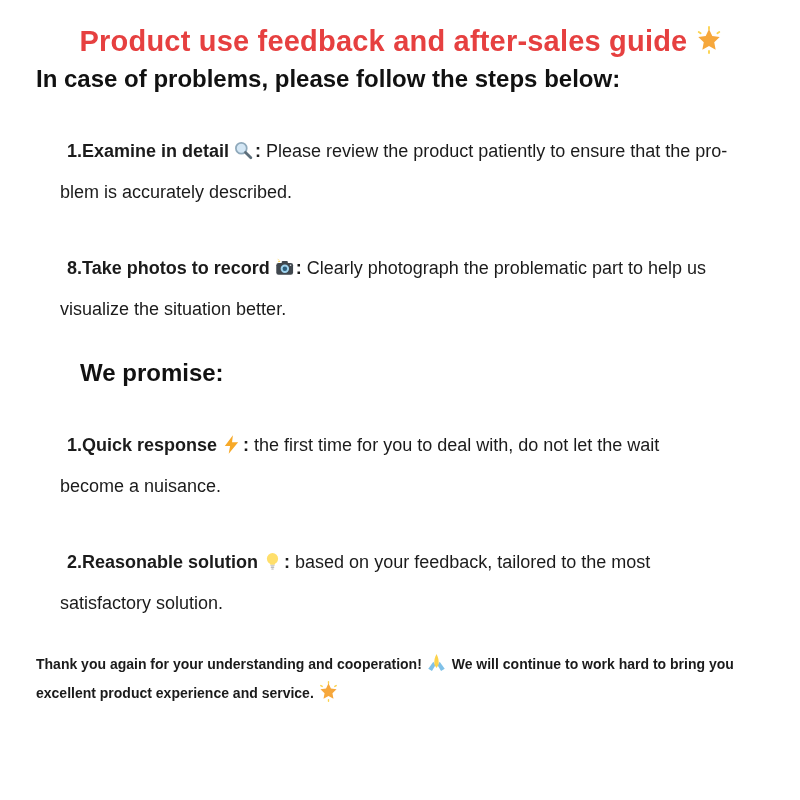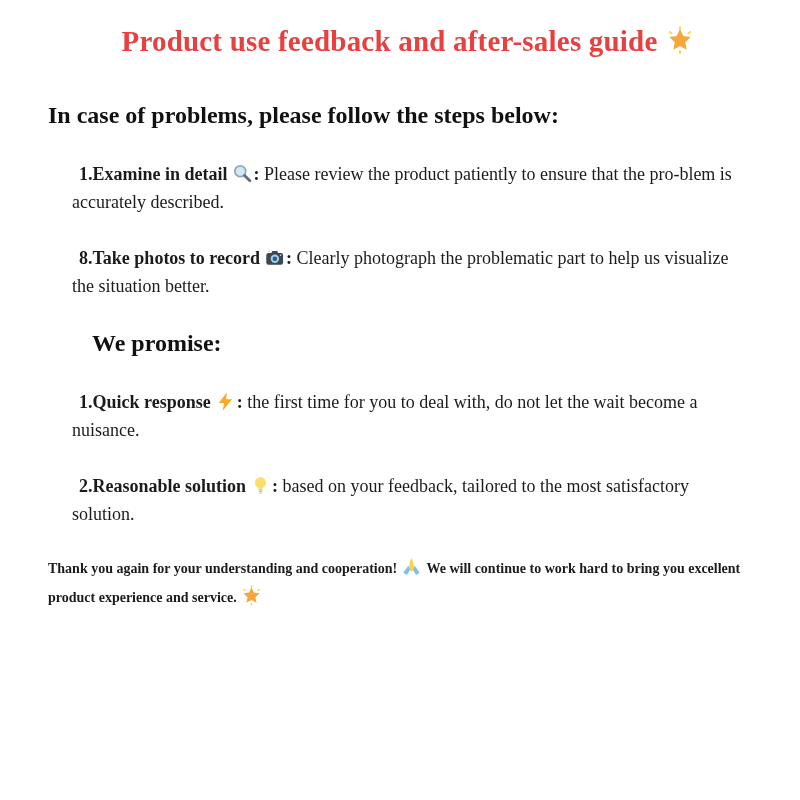--- a/index.html
+++ b/index.html
@@ -2,48 +2,48 @@
 <html><head>
 <meta charset="utf-8">
 <style>
   html, body { margin: 0; padding: 0; background: #ffffff; }
   body {
     width: 800px; height: 800px;
     font-family: "Liberation Sans", sans-serif;
     color: #1b1b1b;
     overflow: hidden;
   }
-  .page { padding: 20px 32px 0 48px; font-family: Liberation Serif, serif; }
+  .page { padding: 20px 32px 0 36px; }
 
   .title {
     margin: 0;
     text-align: center;
     font-size: 29px;
     font-weight: bold;
     line-height: 42px;
     color: #e64040;
     letter-spacing: 0.2px;
     white-space: nowrap;
   }
 
   .section-heading {
     margin: 0;
     font-size: 24px;
     font-weight: bold;
     line-height: 34px;
     color: #111111;
   }
-  .heading-problems { margin-top: 36px; }
+  .heading-problems { }
   .heading-promise  { margin-top: 0; margin-left: 44px; }
 
   .step {
-    margin: 28px 0 26px 24px;
+    margin: 35px 0 26px 24px;
     width: 668px;
     font-size: 18px;
-    line-height: 28px;
+    line-height: 41px;
     text-indent: 7px;
   }
   .step .lead { font-weight: bold; }
   .step .body { font-weight: normal; }
 
   .footer {
     margin: 0;
     width: 738px;
     font-size: 14px;
     font-weight: bold;

